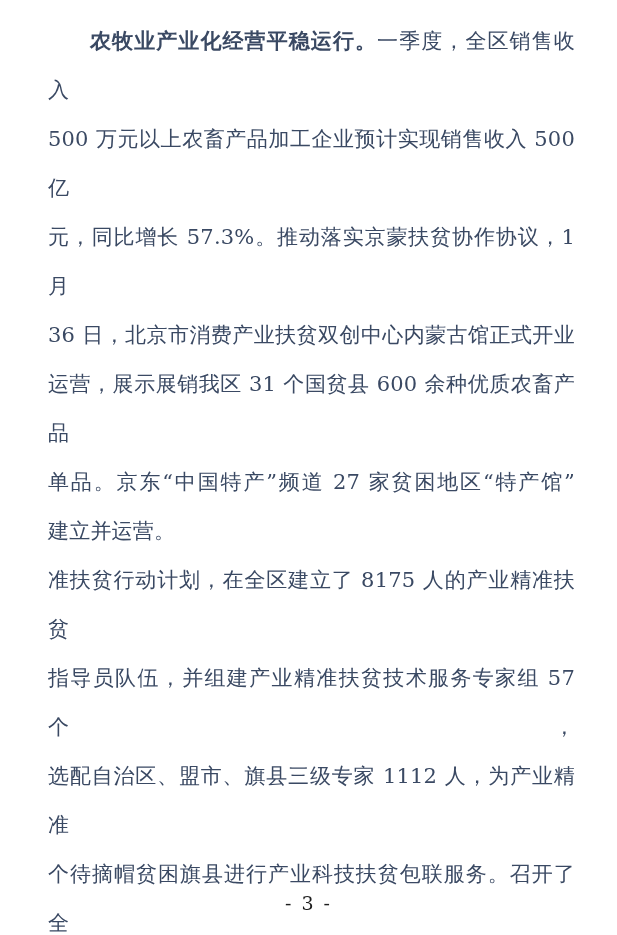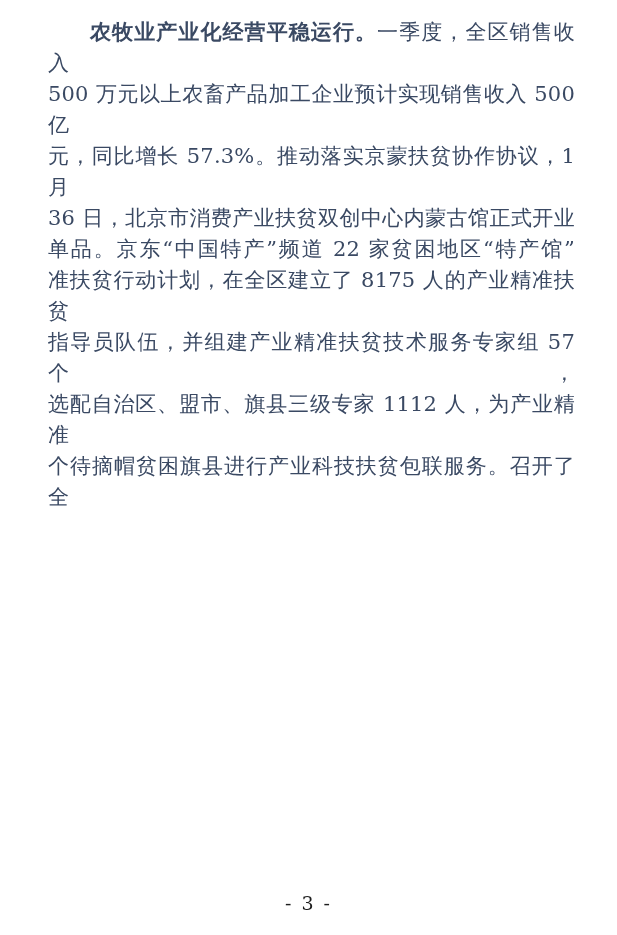--- a/index.html
+++ b/index.html
@@ -21,21 +21,21 @@
     font-family:"DejaVu Serif","Liberation Serif",serif;
   }
   .text-block{
     position:absolute;
     left:48px;
     top:16px;
     width:527px;
   }
   .line{
     font-size:21px;
-    line-height:31px;
+    line-height:49px;
     color:var(--ink);
     text-align:justify;
     text-align-last:justify;
     white-space:normal;
     letter-spacing:0.2px;
   }
   .line.indent{
     text-indent:42px;
   }
   .line.no-fill{
@@ -58,20 +58,22 @@
 </style>
 </head>
 <body>
 
 <div class="page">
   <div class="text-block">
       <div class="line indent"><span class="seg bold">农牧业产业化经营平稳运行。</span><span class="seg">一季度，全区销售收入</span></div>
       <div class="line"><span class="seg">500 万元以上农畜产品加工企业预计实现销售收入 500 亿</span></div>
       <div class="line"><span class="seg">元，同比增长 57.3%。推动落实京蒙扶贫协作协议，1 月</span></div>
       <div class="line"><span class="seg">36 日，北京市消费产业扶贫双创中心内蒙古馆正式开业</span></div>
-      <div class="line"><span class="seg">单品。京东“中国特产”频道 22 家贫困地区“特产馆”</span></div>
+      <div class="line"><span class="seg">运营，展示展销我区 31 个国贫县 600 余种优质农畜产品</span></div>
+      <div class="line"><span class="seg">单品。京东“中国特产”频道 27 家贫困地区“特产馆”</span></div>
+      <div class="line no-fill"><span class="seg">建立并运营。</span></div>
       <div class="line"><span class="seg">准扶贫行动计划，在全区建立了 8175 人的产业精准扶贫</span></div>
       <div class="line"><span class="seg">指导员队伍，并组建产业精准扶贫技术服务专家组 57 个，</span></div>
       <div class="line"><span class="seg">选配自治区、盟市、旗县三级专家 1112 人，为产业精准</span></div>
       <div class="line"><span class="seg">个待摘帽贫困旗县进行产业科技扶贫包联服务。召开了全</span></div>
     </div>
   <div class="footer">- 3 -</div>
 </div>
 
 </body></html>

